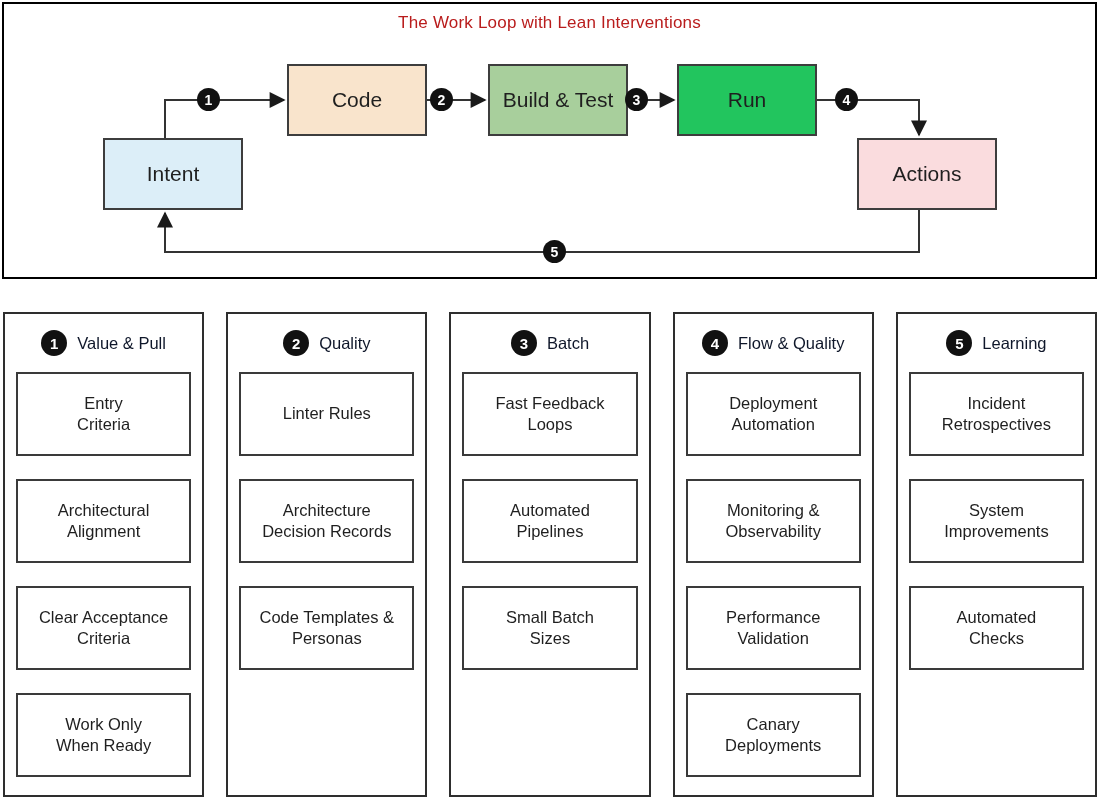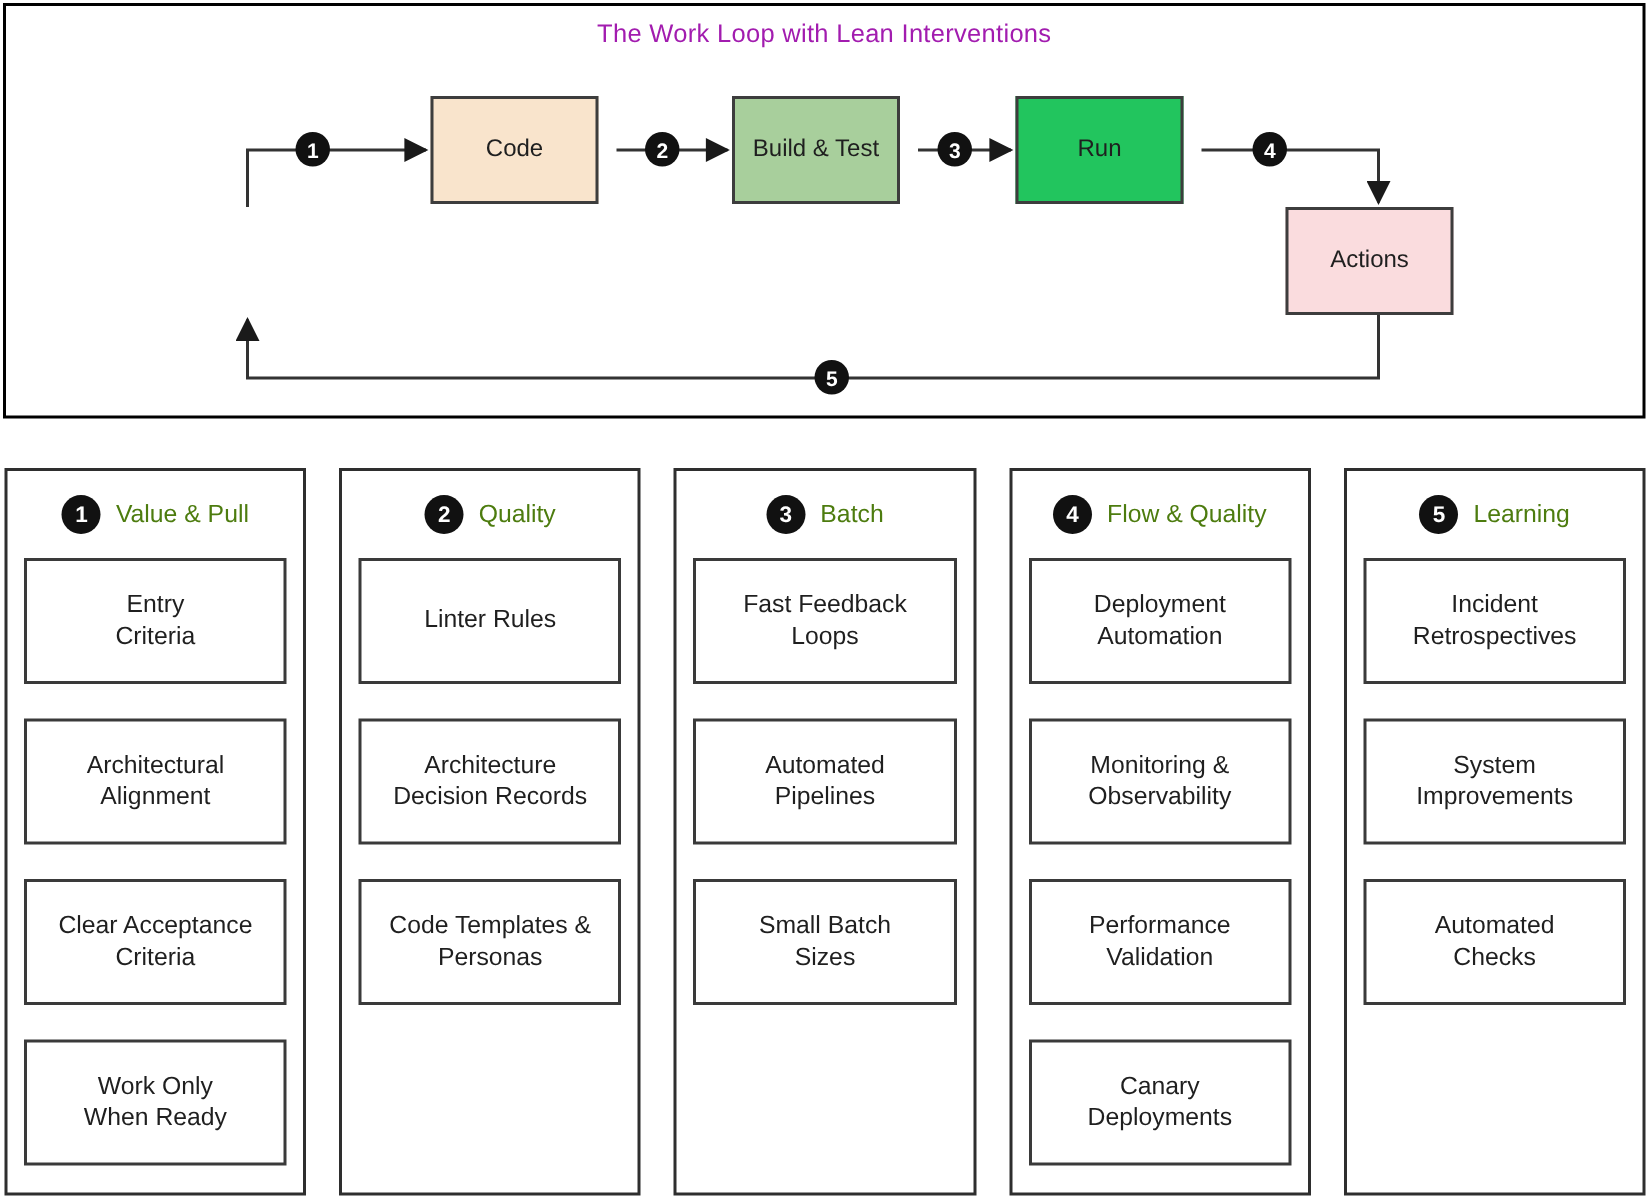--- a/index.html
+++ b/index.html
@@ -23,30 +23,30 @@
   }
   .loop-title {
     position: absolute;
     top: 9px; left: 0;
     width: 100%;
     margin: 0;
     text-align: center;
     font-size: 17px;
     font-weight: 400;
     letter-spacing: 0.2px;
-    color: #a21caf;
+    color: #b91c1c;
   }
   .connectors { position: absolute; left: 0; top: 0; }
   .node {
     position: absolute;
-    width: 112px; height: 72px;
+    width: 140px; height: 72px;
     box-sizing: border-box;
     border: 2px solid #3d3d3d;
     display: flex; align-items: center; justify-content: center;
-    font-size: 16px;
+    font-size: 21px;
     color: #1f1f1f;
   }
   .node-intent  { left: 99px;  top: 134px; }
   .node-code    { left: 283px; top: 60px; }
   .node-build   { left: 484px; top: 60px; }
   .node-run     { left: 673px; top: 60px; }
   .node-observe { left: 853px; top: 134px; }
 
   .badge {
     background: #111111;
@@ -80,21 +80,21 @@
     display: flex;
     flex-direction: column;
   }
   .col-header {
     display: flex; align-items: center; justify-content: center;
     gap: 10px;
     margin: 4px 0 16px 0;
     min-height: 26px;
   }
   .badge-col { width: 26px; height: 26px; font-size: 15px; flex: 0 0 auto; }
-  .col-title { font-size: 16.5px; color: #4d7c0f; }
+  .col-title { font-size: 16.5px; color: #0f172a; }
   .item {
     box-sizing: border-box;
     border: 2px solid #3a3a3a;
     height: 84px;
     margin-bottom: 23px;
     display: flex; align-items: center; justify-content: center;
     text-align: center;
     white-space: pre-line;
     font-size: 16.5px;
     line-height: 1.28;
@@ -117,20 +117,23 @@
           <path d="M0,0 L10,5 L0,10 z" fill="#1a1a1a"></path>
         </marker>
       </defs>
       <path d="M161,134 L161,96 L280,96" fill="none" stroke="#333333" stroke-width="2" marker-end="url(#arrow)"></path>
       <path d="M407,96 L481,96" fill="none" stroke="#333333" stroke-width="2" marker-end="url(#arrow)"></path>
       <path d="M608,96 L670,96" fill="none" stroke="#333333" stroke-width="2" marker-end="url(#arrow)"></path>
       <path d="M797,96 L915,96 L915,131" fill="none" stroke="#333333" stroke-width="2" marker-end="url(#arrow)"></path>
       <path d="M915,206 L915,248 L161,248 L161,209" fill="none" stroke="#333333" stroke-width="2" marker-end="url(#arrow)"></path>
     </svg>
 
+    <div class="node node-intent" style="background-color: rgb(220, 238, 248);">
+      <span>Intent</span>
+    </div>
     <div class="node node-code" style="background-color: rgb(249, 228, 204);">
       <span>Code</span>
     </div>
     <div class="node node-build" style="background-color: rgb(168, 207, 156);">
       <span>Build &amp; Test</span>
     </div>
     <div class="node node-run" style="background-color: #22c55e;">
       <span>Run</span>
     </div>
     <div class="node node-observe" style="background-color: rgb(250, 220, 222);">

